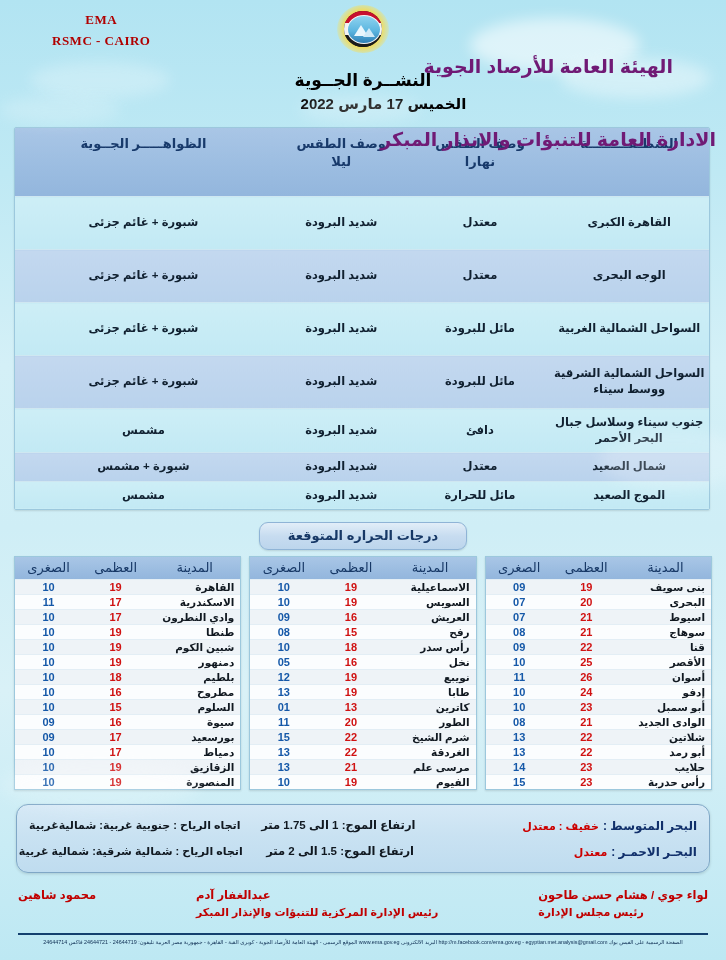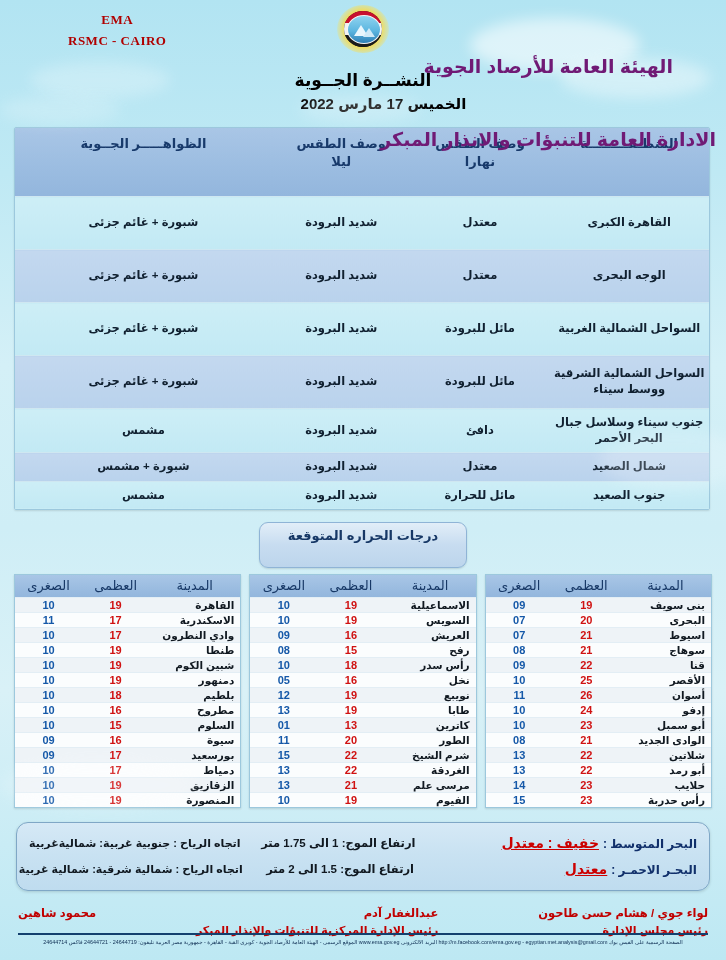--- a/index.html
+++ b/index.html
@@ -17,21 +17,21 @@
   .c3{left:30px;top:62px;width:140px;height:36px;opacity:.45;}
   .c4{left:300px;top:96px;width:120px;height:26px;opacity:.4;}
   .c5{left:0px;top:96px;width:120px;height:28px;opacity:.35;}
   .c6{left:600px;top:430px;width:150px;height:60px;opacity:.35;}
   .c7{left:0px;top:760px;width:200px;height:50px;opacity:.3;}
 
   
   .header{position:relative;height:68px;}
   .hdr-right{position:absolute;right:10px;top:8px;text-align:center;line-height:1.55;}
   .hdr-right div{color:#701a75;font-weight:bold;font-size:19px;white-space:nowrap;margin-top:44px;}
-  .hdr-left{position:absolute;left:68px;top:10px;text-align:center;line-height:1.6;}
+  .hdr-left{position:absolute;left:52px;top:10px;text-align:center;line-height:1.6;}
   .hdr-left div{color:#b00000;font-weight:bold;font-size:13px;letter-spacing:.5px;font-family:"Liberation Serif","DejaVu Serif",serif;}
   .logo{position:absolute;left:50%;transform:translateX(-50%);top:6px;width:56px;height:46px;}
   .logo .glow{position:absolute;left:2px;top:-1px;width:52px;height:48px;border-radius:50%;
     background:radial-gradient(circle,#ffe96a 0%,#ffd93a 45%,rgba(255,225,70,.25) 72%,rgba(255,225,70,0) 80%);}
   .logo .ring{position:absolute;left:9px;top:5px;width:38px;height:36px;border-radius:50%;
     background:#1b1b1b;overflow:hidden;}
   .logo .band-r{position:absolute;left:0;top:0;width:100%;height:33%;background:#c8102e;}
   .logo .band-w{position:absolute;left:0;top:33%;width:100%;height:34%;background:#f2f2f2;}
   .logo .band-b{position:absolute;left:0;top:67%;width:100%;height:33%;background:#1b1b1b;}
   .logo .inner{position:absolute;left:12px;top:9px;width:32px;height:27px;border-radius:50%;
@@ -56,21 +56,21 @@
     border-top:1px solid #cfe7f1;line-height:1.35;}
   table.wx tr.alt td{background:linear-gradient(180deg,#c3d8ef 0%,#b9d2ec 100%);}
   table.wx tr.norm td{background:linear-gradient(180deg,#cdeef6 0%,#c2e9f4 100%);}
   td.region{font-size:11.5px;}
   td.phen{font-size:10px;}
   .r-tall td{height:40px;}
 
   
   .temps-title{margin:12px auto 6px;width:206px;text-align:center;
     background:linear-gradient(180deg,#e2eef8 0%,#c7dcf0 50%,#bcd5ec 100%);
-    border:1px solid #8fb4d6;border-radius:9px;padding:5px 0 24px;
+    border:1px solid #8fb4d6;border-radius:9px;padding:5px 0 6px;
     font-size:13px;font-weight:bold;color:#173866;box-shadow:0 1px 2px rgba(0,0,0,.12);}
   .temps-row{display:flex;justify-content:space-between;margin:0 14px;gap:8px;}
   .temp-card{flex:1;border:1px solid #9cc8dd;background:#fff;overflow:hidden;
     box-shadow:0 1px 2px rgba(0,0,0,.13);}
   table.tt{width:100%;border-collapse:collapse;table-layout:fixed;}
   table.tt th{background:linear-gradient(180deg,#a9c6e6 0%,#9cbde1 55%,#93b6dd 100%);
     color:#173866;font-size:13px;font-weight:normal;padding:3px 8px 4px;}
   table.tt th.c-city{width:42%;}
   table.tt th.c-max{width:29%;}
   table.tt th.c-min{width:29%;}
@@ -80,28 +80,28 @@
   table.tt td.mn{color:#1558a8;}
   table.tt tr.odd td{background:#eef3f7;}
   table.tt tr.even td{background:#fbfdfe;}
 
   
   .sea-panel{margin:14px 16px 0 16px;border:1.5px solid #7fa7c6;border-radius:12px;
     background:linear-gradient(180deg,#d6e9f6 0%,#c9e2f2 45%,#bfdcef 100%);
     box-shadow:0 1px 3px rgba(0,0,0,.15);padding:7px 12px 8px;}
   .sea-line{display:flex;align-items:center;justify-content:space-between;padding:4px 0;}
   .sea-name{font-size:12px;font-weight:bold;color:#11306b;white-space:nowrap;}
-  .sea-state{font-size:14px;font-weight:bold;color:#cc0000;text-decoration:underline;white-space:nowrap;margin-right:4px;}
+  .sea-state{font-size:11px;font-weight:bold;color:#cc0000;white-space:nowrap;margin-right:4px;}
   .sea-col-a{width:40%;text-align:right;}
   .sea-col-b{width:30%;text-align:center;font-size:11.5px;font-weight:bold;color:#101820;white-space:nowrap;}
   .sea-col-c{width:32%;text-align:left;font-size:11px;font-weight:bold;color:#101820;white-space:nowrap;}
 
   
   .signs{display:flex;justify-content:space-between;margin:14px 18px 0;}
-  .sign{text-align:right;line-height:1.5;}
+  .sign{text-align:left;line-height:1.5;}
   .sign .nm{font-size:11.5px;font-weight:bold;color:#c00000;}
   .sign .ro{font-size:11px;font-weight:bold;color:#c00000;}
 
   
   .contact{position:absolute;left:0;right:0;bottom:14px;padding:0 10px;}
   .contact .rule{height:2px;background:#14406e;margin:0 8px 3px;}
   .contact .ln{font-size:5.4px;color:#0d2d52;text-align:center;white-space:nowrap;line-height:1.5;}
 </style>
 </head>
 <body>
@@ -197,21 +197,21 @@
           <td>شديد البرودة</td>
           <td class="phen">مشمس</td>
         </tr>
         <tr class="alt">
           <td class="region">شمال الصعيد</td>
           <td>معتدل</td>
           <td>شديد البرودة</td>
           <td class="phen">شبورة + مشمس</td>
         </tr>
         <tr class="norm">
-          <td class="region">جنوب الصعيد</td>
+          <td class="region">الموج الصعيد</td>
           <td>مائل للحرارة</td>
           <td>شديد البرودة</td>
           <td class="phen">مشمس</td>
         </tr>
       </tbody>
   </table>
 </div>
 
 <div class="temps-title">درجات الحراره المتوقعة</div>
 

